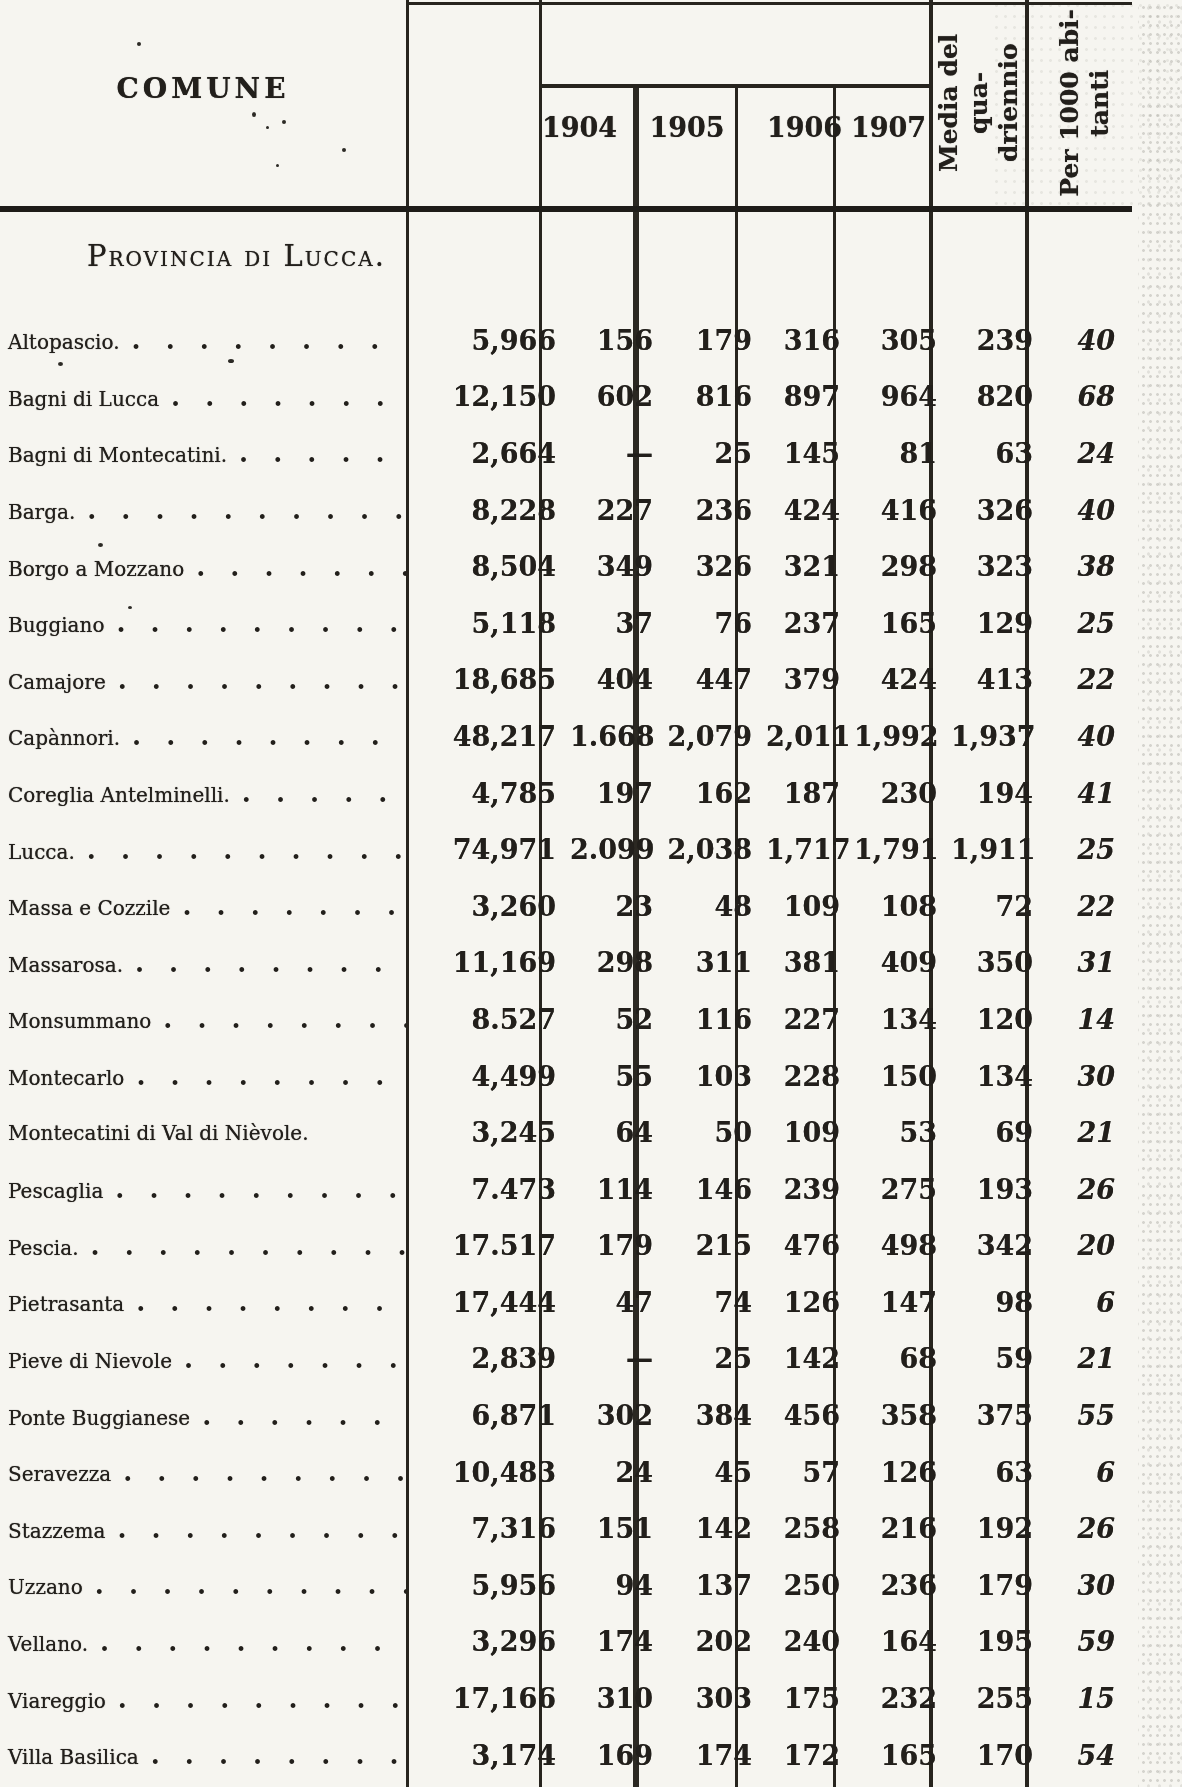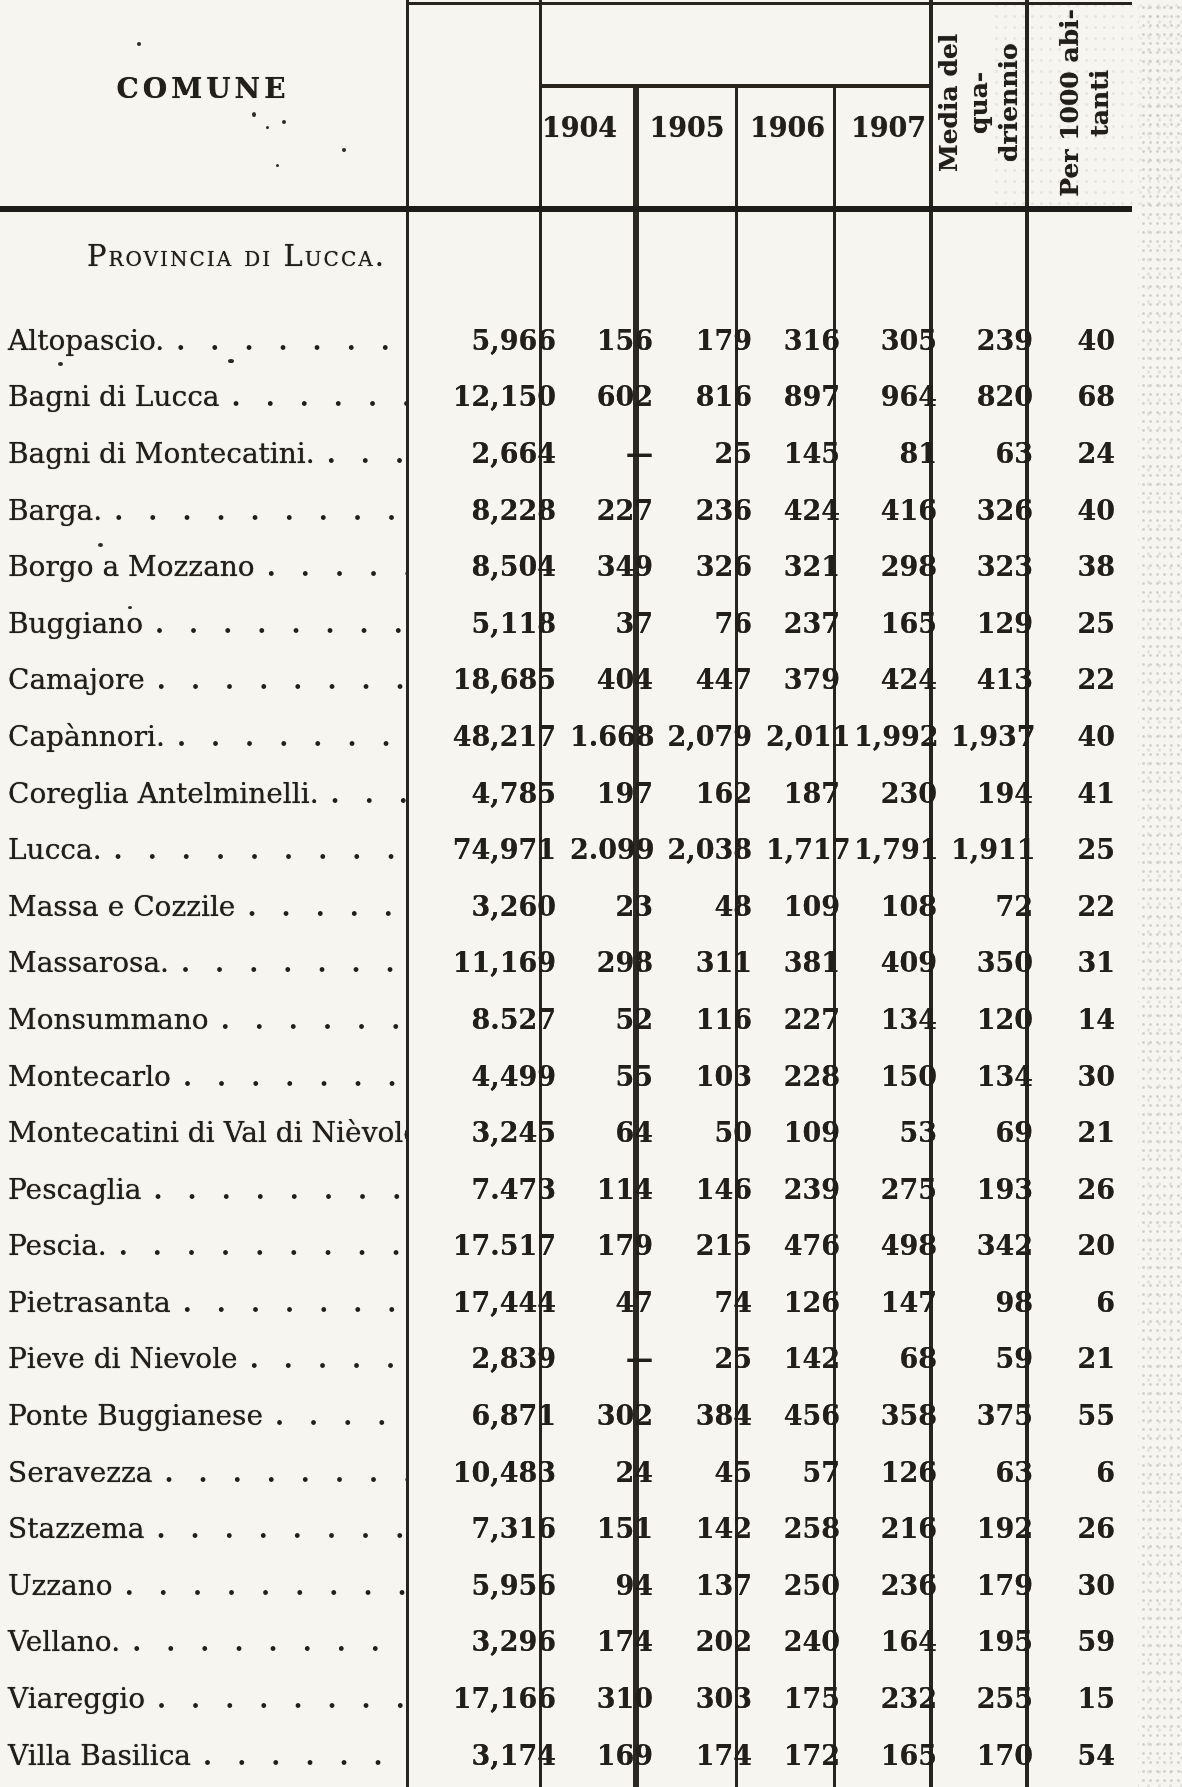--- a/index.html
+++ b/index.html
@@ -40,21 +40,21 @@
     font-size:29px;font-weight:bold;
     text-shadow:0 0 .7px rgba(30,28,24,.8);
   }
   .hdr-year{
     position:absolute;top:112px;text-align:center;
     font-size:27px;font-weight:bold;
     text-shadow:0 0 .7px rgba(30,28,24,.8);
   }
   .y1{left:542px;width:74px;}
   .y2{left:639px;width:96px;}
-  .y3{left:738px;width:99px;}
+  .y3{left:738px;width:99px;padding-left:17px;}
   .y4{left:836px;width:105px;}
   .hdr-rot{
     position:absolute;top:0;height:206px;
     display:flex;align-items:center;justify-content:center;
   }
   .rot-media{left:933px;width:92px;}
   .rot-per{left:1029px;width:112px;}
   .rot-inner{
     writing-mode:vertical-rl;transform:rotate(180deg);
     font-size:25px;font-weight:bold;line-height:30px;
@@ -65,36 +65,36 @@
   .tbody{position:absolute;left:0;top:212px;width:1182px;}
   .section-row{height:100px;display:flex;align-items:center;position:relative;top:-6px;}
   .section-title{
     padding-left:87px;font-size:29px;letter-spacing:2px;
     font-variant-caps:small-caps;
     text-shadow:0 0 .8px rgba(30,28,24,.85);
   }
   .row{height:56.6px;display:flex;align-items:center;}
   .cell{box-sizing:border-box;overflow:hidden;white-space:nowrap;}
   .name-cell{width:406px;display:flex;align-items:baseline;padding-left:8px;}
-  .nm{font-size:28px;text-shadow:0 0 .8px rgba(30,28,24,.85);flex:none;}
+  .nm{font-size:20px;text-shadow:0 0 .8px rgba(30,28,24,.85);flex:none;}
   .leader{
     flex:1;overflow:hidden;font-size:26px;font-weight:bold;
     letter-spacing:8px;padding-left:12px;color:#221f1b;
   }
   .num{
     text-align:right;font-size:27px;font-weight:bold;
     padding-right:14px;text-shadow:0 0 .6px rgba(30,28,24,.7);
   }
   .c-pop{width:164px;}
   .c-1904{width:97px;}
   .c-1905{width:99px;}
   .c-1906{width:88px;text-align:right;}
   .c-1907{width:97px;}
   .c-media{width:96px;}
-  .c-per{width:130px;padding-right:62px;}
+  .c-per{width:130px;padding-right:62px;font-style:italic;}
   
   .speckle{position:absolute;background:#2c2a25;border-radius:50%;}
   .edge-noise{
     position:absolute;right:0;top:0;width:44px;height:1787px;
     background-image:
       radial-gradient(rgba(110,108,100,.55) 1px,transparent 1.5px),
       radial-gradient(rgba(130,128,120,.4) 1px,transparent 1.7px);
     background-size:7px 9px,11px 14px;
     background-position:2px 3px,5px 1px;
     opacity:.45;

